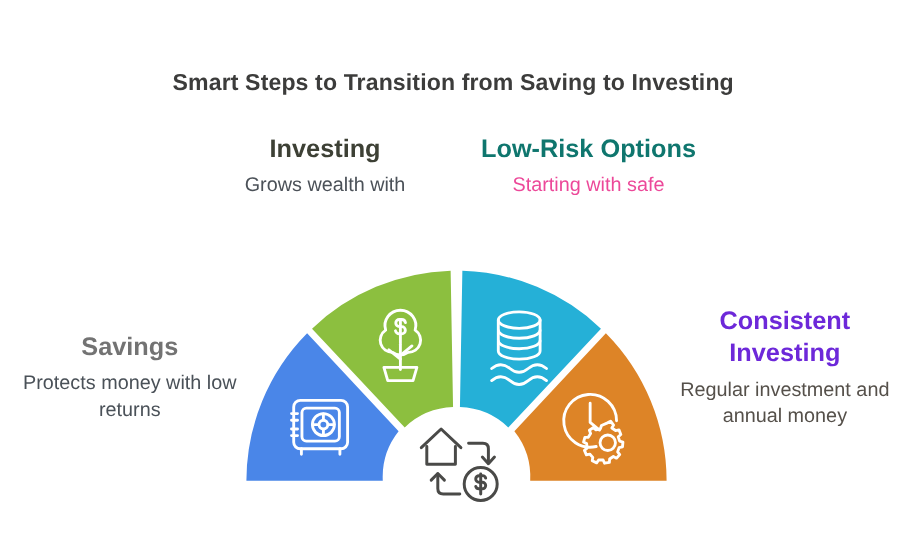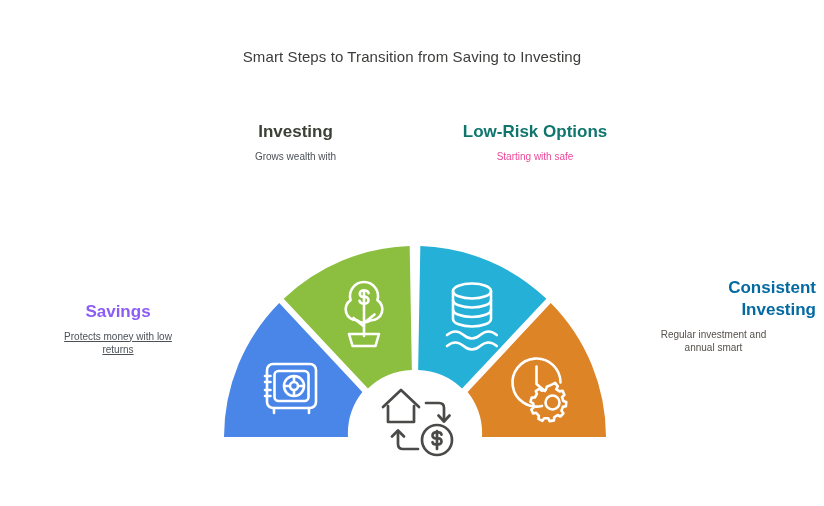--- a/index.html
+++ b/index.html
@@ -16,57 +16,57 @@
   }
   .stage {
     position: absolute;
     inset: 0;
     width: 824px;
     height: 506px;
   }
   .title {
     position: absolute;
     left: 0;
-    top: 48px;
+    top: 64px;
     width: 824px;
     text-align: center;
-    font-size: 15px;
-    font-weight: normal;
+    font-size: 21px;
+    font-weight: bold;
     color: #3c3c3b;
     letter-spacing: 0.1px;
   }
   .label-block {
     position: absolute;
     text-align: center;
   }
   .label-head {
-    font-size: 17px;
+    font-size: 23px;
     font-weight: bold;
     line-height: 1.28;
     margin-bottom: 7px;
   }
   .label-sub {
-    font-size: 10px;
+    font-size: 18px;
     font-weight: normal;
     line-height: 1.33;
     color: #4c5560;
   }
   
   #label-investing { left: 203px; top: 121px; width: 185px; }
   #label-lowrisk   { left: 437px; top: 121px; width: 196px; }
   #label-savings   { left: 13px;  top: 301px; width: 210px; }
   #label-strategy  { left: 611px; top: 277px; width: 205px; }
 
   #label-investing .label-head { color: #3d4035; }
   #label-investing .label-sub  { color: #4b5158; }
   #label-lowrisk .label-head   { color: #0f766e; }
   #label-lowrisk .label-sub    { color: #ec4899; }
-  #label-savings .label-head   { color: #8b5cf6; }
-  #label-savings .label-sub    { color: #4a5158; text-decoration: underline; }
-  #label-strategy .label-head  { color: #0369a1; text-align: right; }
+  #label-savings .label-head   { color: #737373; }
+  #label-savings .label-sub    { color: #4a5158; }
+  #label-strategy .label-head  { color: #6d28d9; }
   #label-strategy .label-sub   { color: #55504a; text-align: center; }
 
   .donut {
     position: absolute;
     left: 0;
     top: 0;
   }
   .seg { stroke: none; }
   .icon-stroke {
     fill: none;
@@ -214,17 +214,17 @@
     </div>
   </div>
 
   <div class="label-block" id="label-strategy">
     <div class="label-head">
       <div>Consistent</div>
       <div>Investing</div>
     </div>
     <div class="label-sub">
       <div>Regular investment and</div>
-      <div>annual smart</div>
+      <div>annual money</div>
     </div>
   </div>
 
 </div>
 
 </body></html>

